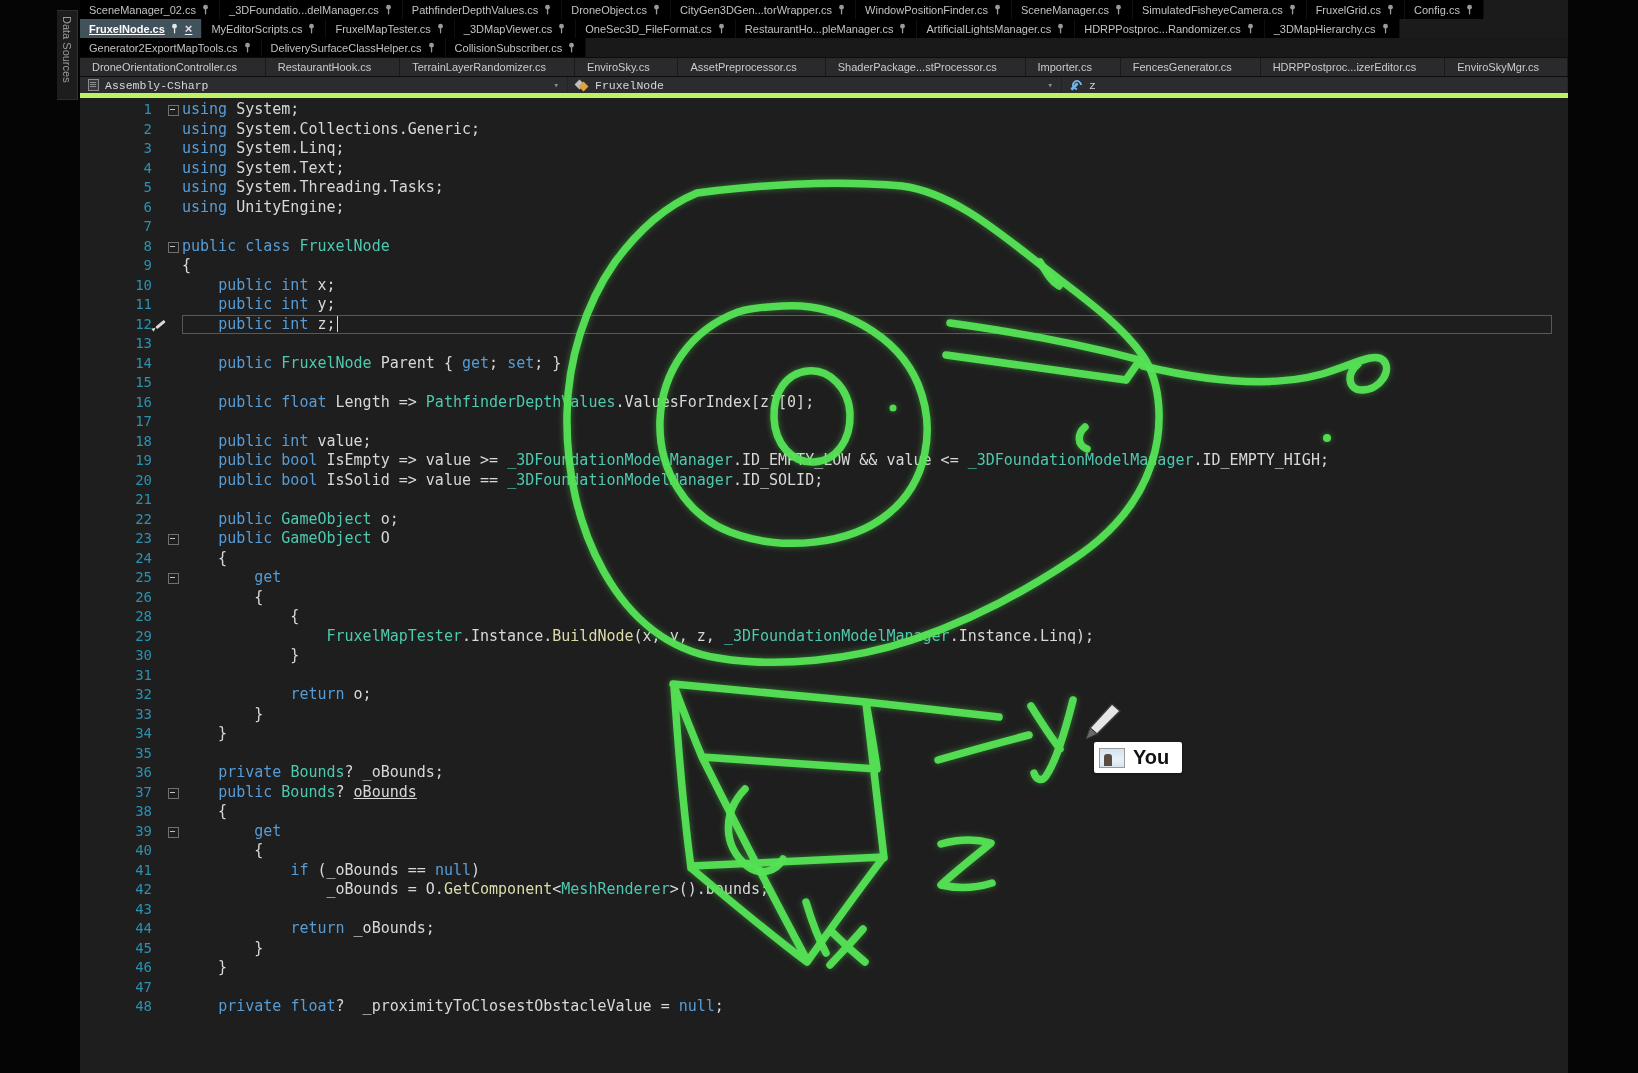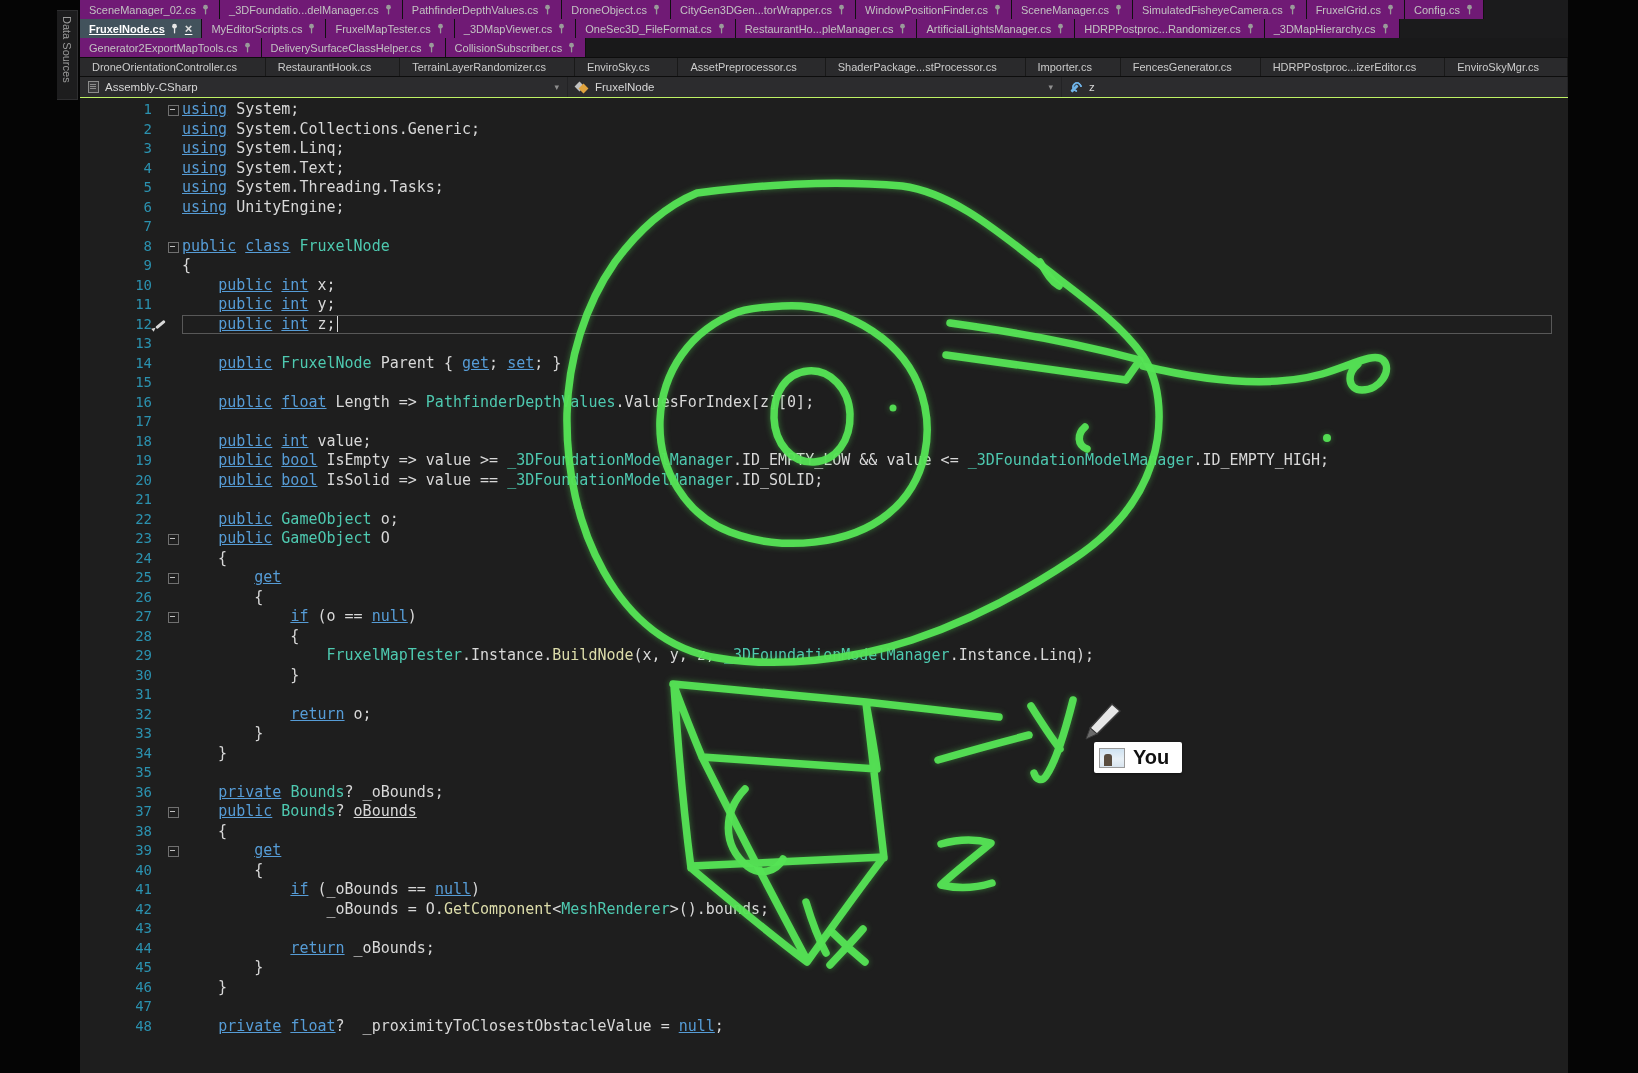--- a/index.html
+++ b/index.html
@@ -13,31 +13,31 @@
     writing-mode:vertical-rl;display:flex;align-items:center;padding-top:5px;}
 
   
   .main{position:absolute;left:80px;top:0;width:1488px;height:1073px;background:#1e1e1e;
     display:flex;flex-direction:column;}
 
   .tab-row{display:flex;height:19px;background:#1b1b1c;align-items:stretch;overflow:hidden;flex:0 0 auto;}
   .tab-row.r3{background:#19191a;}
   .tab-row.r4{background:#2a2a2c;height:20px;border-top:1px solid #0d0d0d;border-bottom:1px solid #0d0d0d;}
   .tab{display:flex;align-items:center;gap:5px;padding:0 9px;font-size:11px;color:#c2c2c2;
-    background:#701a75;border-right:1px solid #101010;white-space:nowrap;cursor:default;}
+    background:#000000;border-right:1px solid #101010;white-space:nowrap;cursor:default;}
   .tab-row.r4 .tab{flex:1 1 auto;background:transparent;border-right:1px solid #191919;color:#cbcbcb;padding:0 12px;text-align:center;}
   .tab.active{background:var(--activeTab);color:#fff;font-weight:bold;text-decoration:underline;}
   .pin-icon{display:inline-flex;}
   .pin-icon circle,.pin-icon rect{fill:#9a9a9a;}
   .tab.active .pin-icon circle,.tab.active .pin-icon rect{fill:#e6e6e6;}
   .tab-close{font-size:13px;color:#e0e0e0;margin-left:1px;line-height:1;}
 
   
-  .navbar{height:21px;background:#2c2c2e;border-bottom:1px solid #bef264;
-    display:grid;grid-template-columns:488px 494px 1fr;flex:0 0 auto;}
+  .navbar{height:21px;background:#2c2c2e;border-bottom:5px solid #bef264;
+    display:grid;grid-template-columns:488px 494px 1fr;flex:0 0 auto;font-family:Liberation Mono, monospace;}
   .nav-seg{display:flex;align-items:center;gap:6px;padding:0 8px;font-size:11.5px;color:#d6d6d6;border-right:1px solid #232325;}
   .nav-seg .chev{margin-left:auto;color:#8f8f8f;font-size:9px;}
   .ic{width:13px;height:13px;display:inline-block;position:relative;flex:0 0 auto;}
   .ic.doc{width:11px;height:12px;border:1px solid #8c8c8c;background:#3a3a3c;}
   .ic.doc::before{content:'';position:absolute;left:1px;top:2px;width:6px;height:1px;background:#8c8c8c;box-shadow:0 2px 0 #8c8c8c,0 4px 0 #8c8c8c;}
   .ic.cls::before{content:'';position:absolute;left:0;top:2px;width:7px;height:7px;background:#c0c0c0;transform:rotate(45deg);}
   .ic.cls::after{content:'';position:absolute;left:4px;top:4px;width:7px;height:7px;background:#e0a33e;transform:rotate(45deg);}
   .ic.fld::before{content:'';position:absolute;left:0;top:6px;width:9px;height:3px;background:#6fb3e8;transform:rotate(-45deg);border-radius:1px;}
   .ic.fld::after{content:'';position:absolute;right:1px;top:1px;width:6px;height:6px;border:2px solid #6fb3e8;border-radius:50%;border-bottom-color:transparent;transform:rotate(-45deg);}
 
@@ -45,21 +45,21 @@
   .editor{flex:1 1 auto;background:#1e1e1e;overflow:hidden;padding-top:2px;}
   .line{display:flex;height:19.5px;line-height:19.5px;font-family:"DejaVu Sans Mono",monospace;font-size:15px;}
   .num{width:72px;text-align:right;color:var(--lineNumber);flex:0 0 auto;font-size:14px;}
   .fold{width:30px;flex:0 0 auto;position:relative;}
   .fold.has::before{content:'';position:absolute;left:16px;top:5px;width:9px;height:9px;border:1px solid #707070;background:#1e1e1e;}
   .fold.has::after{content:'';position:absolute;left:18px;top:9px;width:5px;height:1px;background:#c0c0c0;}
   .fold.pencil::before{content:'';position:absolute;left:3px;top:8px;width:11px;height:3px;background:#d8d8d8;transform:rotate(-40deg);border-radius:1px;}
   .fold.pencil::after{content:'';position:absolute;left:0px;top:12px;width:0;height:0;border-left:4px solid #d8d8d8;border-top:2px solid transparent;border-bottom:2px solid transparent;transform:rotate(-40deg);}
   .codetext{flex:1 1 auto;white-space:pre;color:var(--text);margin-right:16px;}
   .line.current .codetext{box-shadow:inset 0 0 0 1px #585858;}
-  .tk-k{color:var(--keyword);text-decoration:underline;}
+  .tk-k{color:var(--keyword);}
   .tk-t{color:var(--type);}
   .tk-m{color:var(--method);}
   .tk-d{color:var(--text);}
   .tk-u{color:var(--text);text-decoration:underline;}
   .caret{display:inline-block;width:1.5px;height:16px;background:#dcdcdc;vertical-align:middle;margin-left:1px;}
 
   
   .overlay{position:absolute;inset:0;pointer-events:none;z-index:40;}
   .overlay svg{filter:drop-shadow(0 0 3px rgba(86,230,86,.45));}
   .overlay path.s{fill:none;stroke:var(--green);stroke-width:7.5;stroke-linecap:round;stroke-linejoin:round;opacity:.95;}
@@ -463,25 +463,20 @@
           </div>
           <div class="line">
             <span class="num">25</span>
             <span class="fold has"></span>
             <span class="codetext"><span class="tk-d">        </span><span class="tk-k">get</span></span>
           </div>
           <div class="line">
             <span class="num">26</span>
             <span class="fold"></span>
             <span class="codetext"><span class="tk-d">        {</span></span>
-          </div>
-          <div class="line">
-            <span class="num">27</span>
-            <span class="fold has"></span>
-            <span class="codetext"><span class="tk-d">            </span><span class="tk-k">if</span><span class="tk-d"> (o == </span><span class="tk-k">null</span><span class="tk-d">)</span></span>
           </div>
           <div class="line">
             <span class="num">28</span>
             <span class="fold"></span>
             <span class="codetext"><span class="tk-d">            {</span></span>
           </div>
           <div class="line">
             <span class="num">29</span>
             <span class="fold"></span>
             <span class="codetext"><span class="tk-d">                </span><span class="tk-t">FruxelMapTester</span><span class="tk-d">.Instance.</span><span class="tk-m">BuildNode</span><span class="tk-d">(x, y, z, </span><span class="tk-t">_3DFoundationModelManager</span><span class="tk-d">.Instance.Linq);</span></span>

